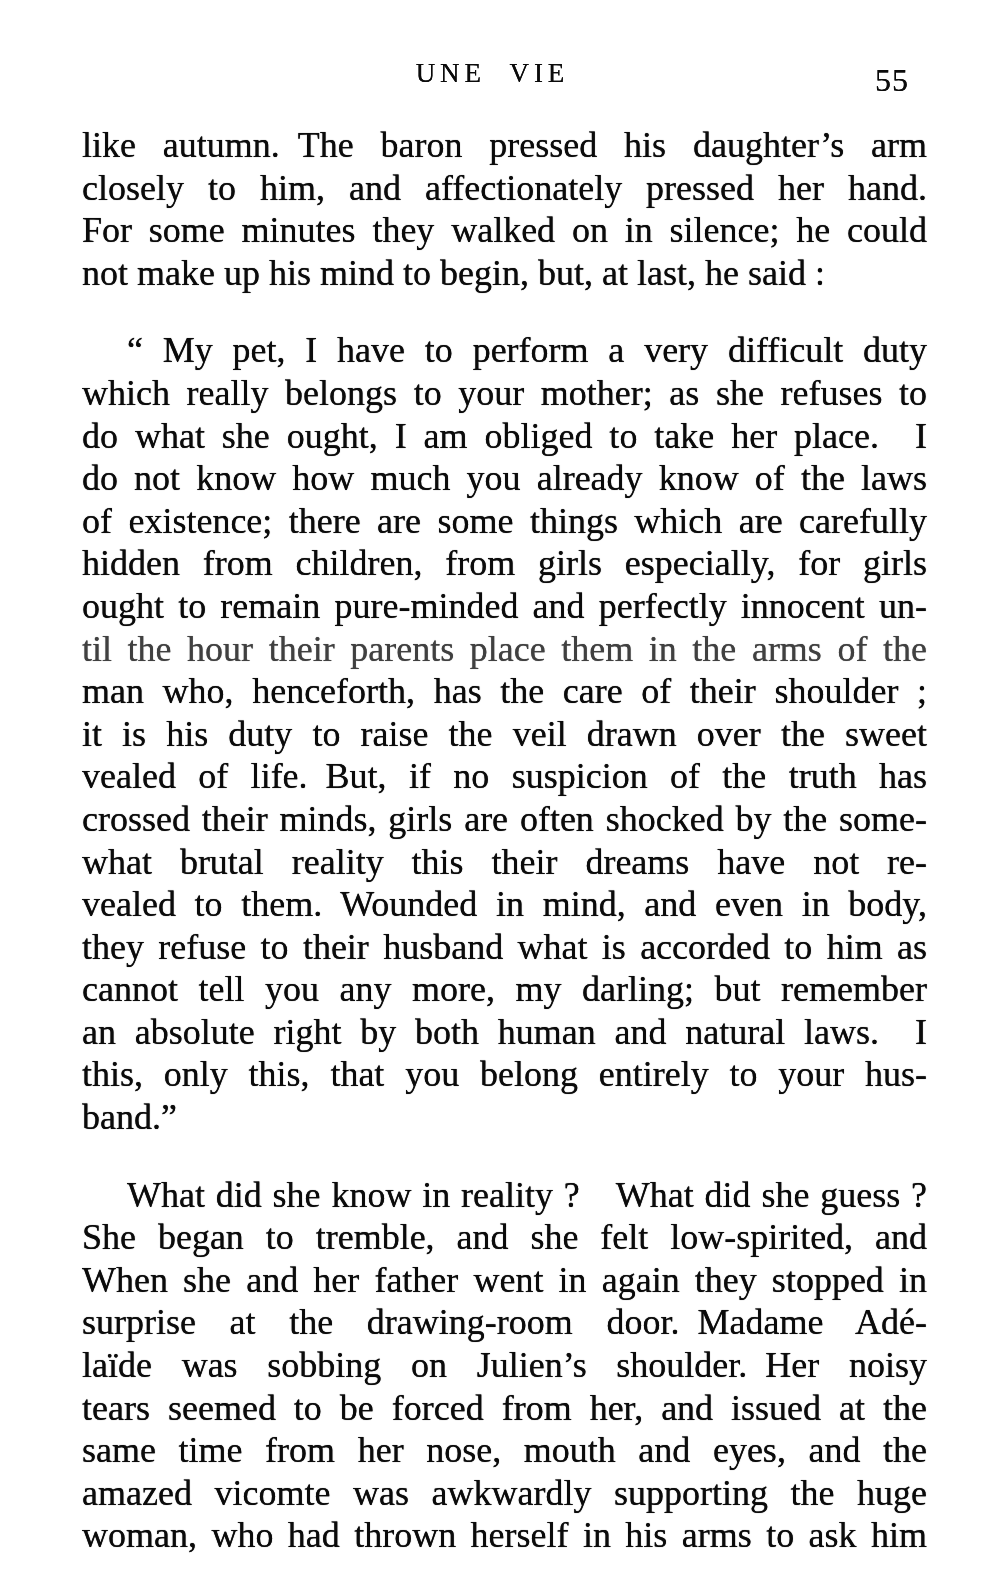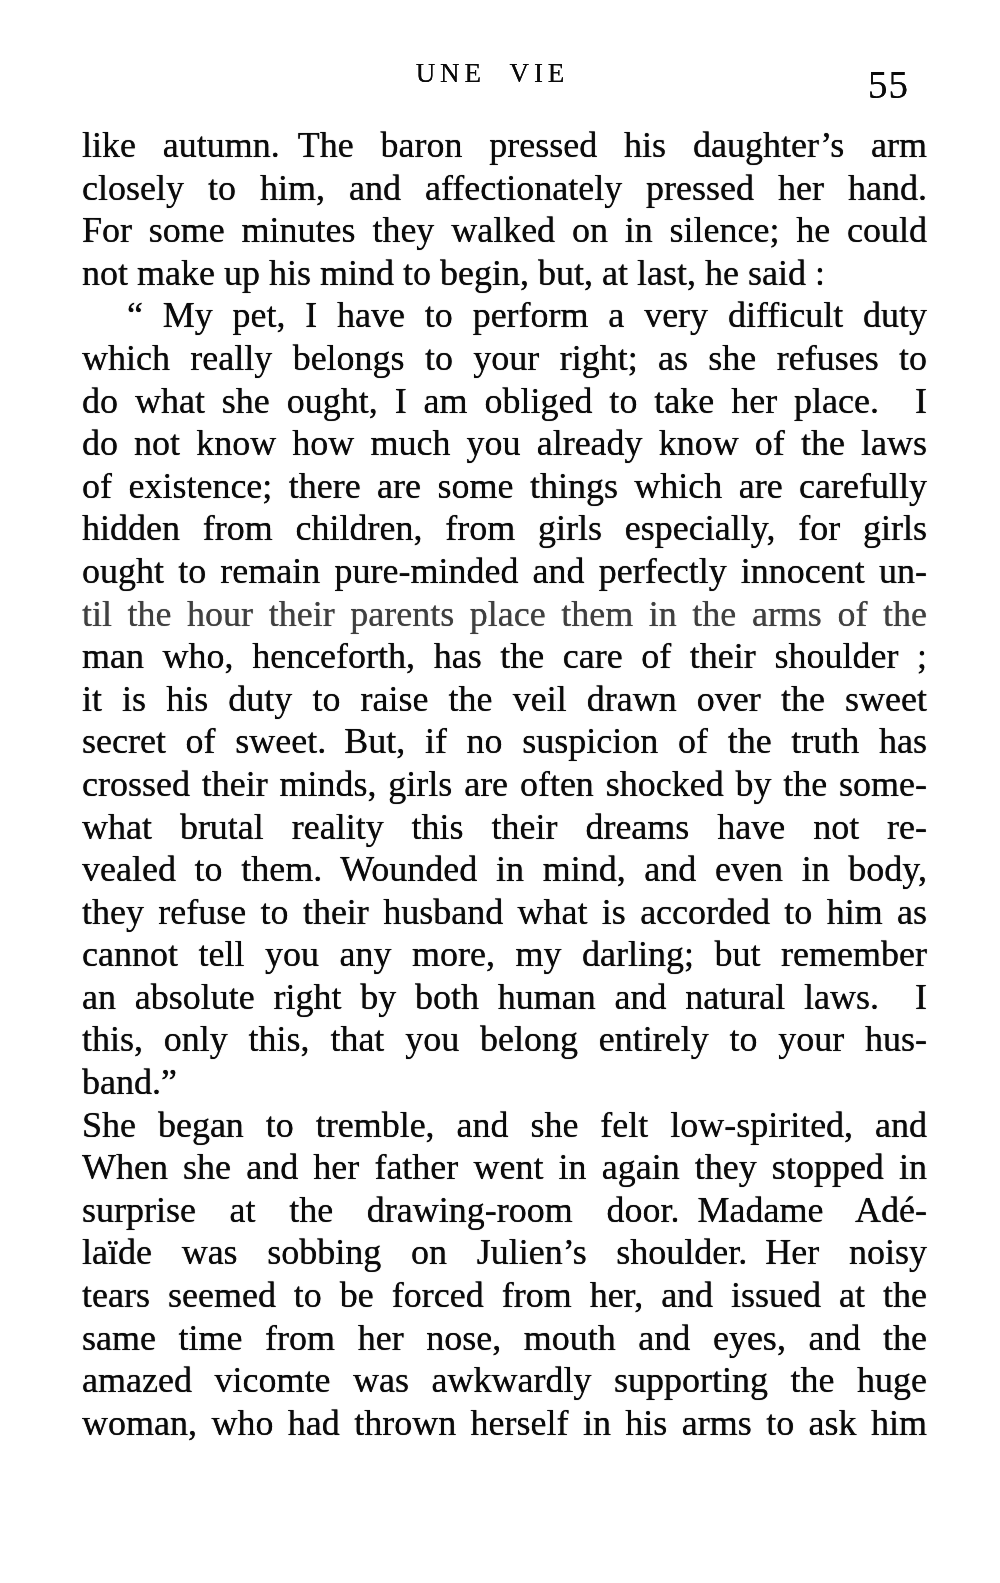--- a/index.html
+++ b/index.html
@@ -28,21 +28,21 @@
     text-align: center;
     font-size: 27px;
     letter-spacing: 5px;
     word-spacing: 12px;
     text-shadow: 0 0 0.6px currentColor;
   }
   .page-number {
     position: absolute;
     right: 6px;
     top: 4px;
-    font-size: 39px;
+    font-size: 32px;
     letter-spacing: 1px;
     text-shadow: 0 0 0.6px currentColor;
   }
   .text-block {
     position: absolute;
     left: 82px;
     top: 124px;
     width: 845px;
     font-size: 36px;
     line-height: 42.6px;
@@ -50,20 +50,21 @@
   }
   .line {
     text-align: justify;
     text-align-last: justify;
     height: 42.6px;
     overflow: visible;
   }
   .line.indent {
     padding-left: 45px;
     box-sizing: border-box;
+    margin-top: 35px;
   }
   .line.end {
     text-align-last: left;
   }
   .line.faded {
     opacity: 0.78;
     filter: blur(0.35px);
   }
 </style>
 </head>
@@ -77,39 +78,40 @@
   </div>
 
   <div class="text-block">
 
     <div class="line">like autumn. The baron pressed his daughter’s arm</div>
     <div class="line">closely to him, and affectionately pressed her hand.</div>
     <div class="line">For some minutes they walked on in silence; he could</div>
     <div class="line end">not make up his mind to begin, but, at last, he said :</div>
 
     <div class="line indent">“ My pet, I have to perform a very difficult duty</div>
-    <div class="line">which really belongs to your right; as she refuses to</div>
+    <div class="line">which really belongs to your mother; as she refuses to</div>
     <div class="line">do what she ought, I am obliged to take her place. I</div>
     <div class="line">do not know how much you already know of the laws</div>
     <div class="line">of existence; there are some things which are carefully</div>
     <div class="line">hidden from children, from girls especially, for girls</div>
     <div class="line">ought to remain pure-minded and perfectly innocent un-</div>
     <div class="line faded">til the hour their parents place them in the arms of the</div>
     <div class="line">man who, henceforth, has the care of their shoulder ;</div>
     <div class="line">it is his duty to raise the veil drawn over the sweet</div>
-    <div class="line">secret of sweet. But, if no suspicion of the truth has</div>
+    <div class="line">vealed of life. But, if no suspicion of the truth has</div>
     <div class="line">crossed their minds, girls are often shocked by the some-</div>
     <div class="line">what brutal reality this their dreams have not re-</div>
     <div class="line">vealed to them. Wounded in mind, and even in body,</div>
     <div class="line">they refuse to their husband what is accorded to him as</div>
     <div class="line">cannot tell you any more, my darling; but remember</div>
     <div class="line">an absolute right by both human and natural laws. I</div>
     <div class="line">this, only this, that you belong entirely to your hus-</div>
     <div class="line end">band.”</div>
 
+    <div class="line indent">What did she know in reality ? What did she guess ?</div>
     <div class="line">She began to tremble, and she felt low-spirited, and</div>
     <div class="line">When she and her father went in again they stopped in</div>
     <div class="line">surprise at the drawing-room door. Madame Adé-</div>
     <div class="line">laïde was sobbing on Julien’s shoulder. Her noisy</div>
     <div class="line">tears seemed to be forced from her, and issued at the</div>
     <div class="line">same time from her nose, mouth and eyes, and the</div>
     <div class="line">amazed vicomte was awkwardly supporting the huge</div>
     <div class="line">woman, who had thrown herself in his arms to ask him</div>
   </div>
 

